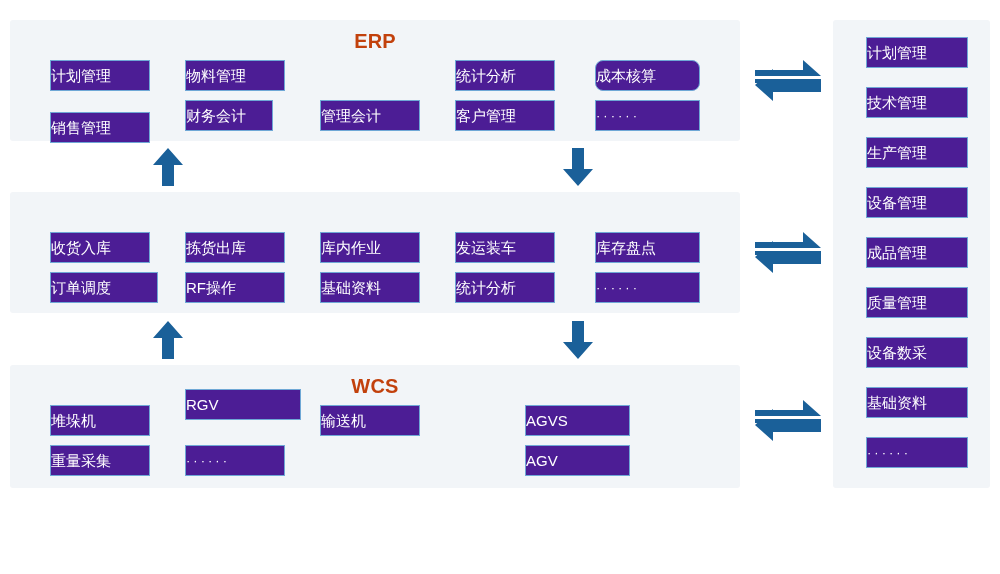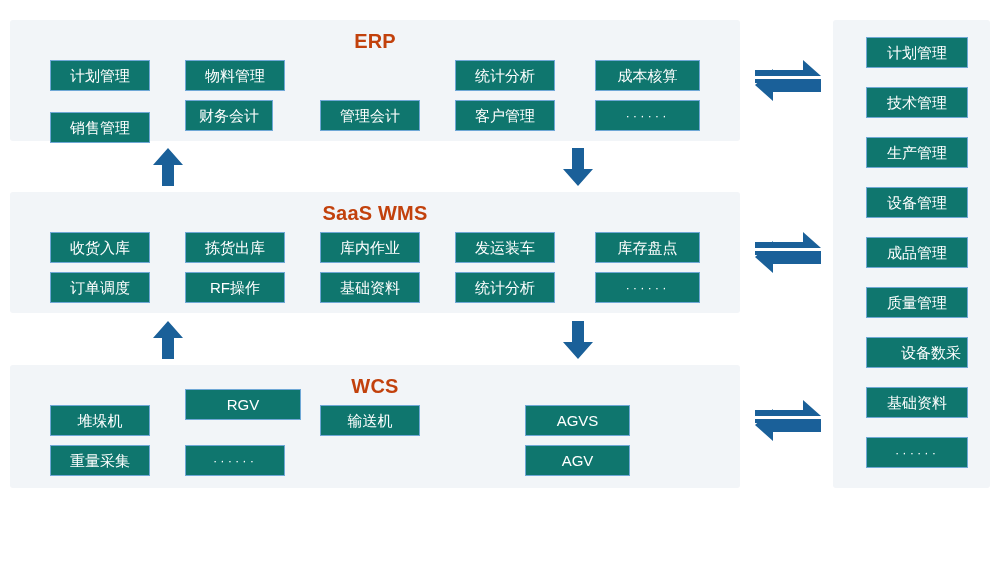--- a/index.html
+++ b/index.html
@@ -43,27 +43,27 @@
     font-size: 20px;
     font-weight: bold;
     color: #c2410c;
     letter-spacing: 0.2px;
     line-height: 26px;
   }
 
   
   .box {
     position: absolute;
-    background: #0f766e;
+    background: #4c1d95;
     border: 1px solid #6fa8d6;
     box-sizing: border-box;
     color: #ffffff;
     font-size: 15px;
     line-height: 30px;
-    text-align: center;
+    text-align: left;
     white-space: nowrap;
     overflow: hidden;
   }
   .box.dots {
     letter-spacing: 3px;
     font-size: 13px;
   }
 
   
   .arrow {
@@ -75,39 +75,38 @@
 <body>
 
 <div class="canvas">
 
   <div class="panel" id="panel-erp">
     <div class="panel-title">ERP</div>
 
     <div class="box" style="left:40px;  top:40px; width:100px; height:31px;">计划管理</div>
     <div class="box" style="left:175px; top:40px; width:100px; height:31px;">物料管理</div>
     <div class="box" style="left:445px; top:40px; width:100px; height:31px;">统计分析</div>
-    <div class="box" style="left:585px; top:40px; width:105px; height:31px;">成本核算</div>
+    <div class="box" style="left:585px; top:40px; width:105px; height:31px;border-radius:8px;">成本核算</div>
 
     <div class="box" style="left:40px;  top:92px; width:100px; height:31px;">销售管理</div>
     <div class="box" style="left:175px; top:80px; width:88px; height:31px;">财务会计</div>
     <div class="box" style="left:310px; top:80px; width:100px; height:31px;">管理会计</div>
     <div class="box" style="left:445px; top:80px; width:100px; height:31px;">客户管理</div>
     <div class="box dots" style="left:585px; top:80px; width:105px; height:31px;">······</div>
   </div>
 
   <div class="panel" id="panel-wms">
-    <div class="panel-title">SaaS WMS</div>
 
     <div class="box" style="left:40px;  top:40px; width:100px; height:31px;">收货入库</div>
     <div class="box" style="left:175px; top:40px; width:100px; height:31px;">拣货出库</div>
     <div class="box" style="left:310px; top:40px; width:100px; height:31px;">库内作业</div>
     <div class="box" style="left:445px; top:40px; width:100px; height:31px;">发运装车</div>
     <div class="box" style="left:585px; top:40px; width:105px; height:31px;">库存盘点</div>
 
-    <div class="box" style="left:40px;  top:80px; width:100px; height:31px;">订单调度</div>
+    <div class="box" style="left:40px;  top:80px; width:108px; height:31px;">订单调度</div>
     <div class="box" style="left:175px; top:80px; width:100px; height:31px;">RF操作</div>
     <div class="box" style="left:310px; top:80px; width:100px; height:31px;">基础资料</div>
     <div class="box" style="left:445px; top:80px; width:100px; height:31px;">统计分析</div>
     <div class="box dots" style="left:585px; top:80px; width:105px; height:31px;">······</div>
   </div>
 
   <div class="panel" id="panel-wcs">
     <div class="panel-title">WCS</div>
 
     <div class="box" style="left:40px;  top:40px; width:100px; height:31px;">堆垛机</div>
@@ -120,21 +119,21 @@
     <div class="box" style="left:515px; top:80px; width:105px; height:31px;">AGV</div>
   </div>
 
   <div class="panel" id="panel-side">
     <div class="box" style="left:33px; top:17px;  width:102px; height:31px;">计划管理</div>
     <div class="box" style="left:33px; top:67px;  width:102px; height:31px;">技术管理</div>
     <div class="box" style="left:33px; top:117px; width:102px; height:31px;">生产管理</div>
     <div class="box" style="left:33px; top:167px; width:102px; height:31px;">设备管理</div>
     <div class="box" style="left:33px; top:217px; width:102px; height:31px;">成品管理</div>
     <div class="box" style="left:33px; top:267px; width:102px; height:31px;">质量管理</div>
-    <div class="box" style="left:33px; top:317px; width:102px; height:31px;padding-left:28px;">设备数采</div>
+    <div class="box" style="left:33px; top:317px; width:102px; height:31px;">设备数采</div>
     <div class="box" style="left:33px; top:367px; width:102px; height:31px;">基础资料</div>
     <div class="box dots" style="left:33px; top:417px; width:102px; height:31px;">······</div>
   </div>
 
   <div class="arrow" style="left:152px; top:148px;">
     <svg width="32" height="38" viewBox="0 0 32 38">
       <polygon points="16,0 31,17 22,17 22,38 10,38 10,17 1,17" fill="#1a6099"></polygon>
     </svg>
   </div>
   <div class="arrow" style="left:562px; top:148px;">

